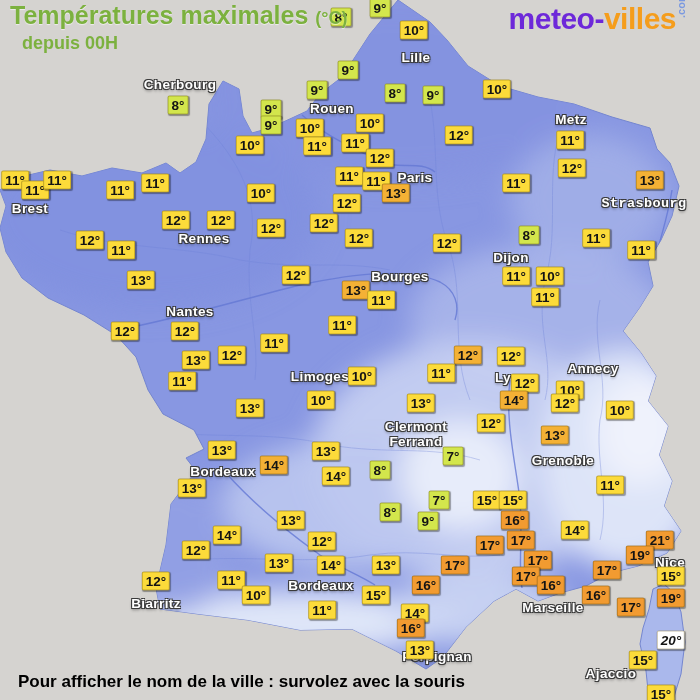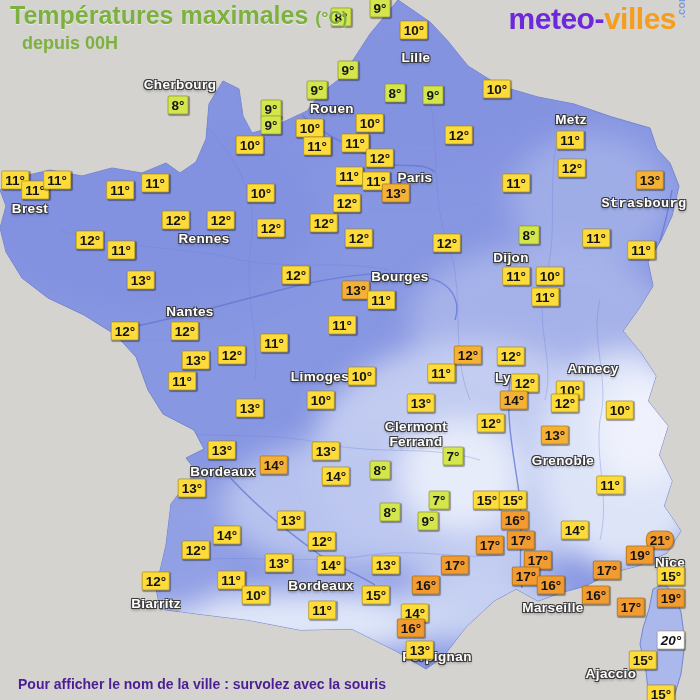--- a/index.html
+++ b/index.html
@@ -44,21 +44,21 @@
   }
   #date-badge{
     position:absolute;right:0;top:48px;z-index:5;
     background:#ffffff;border:1px solid #9a9a9a;border-right:none;
     font-family:"DejaVu Sans Mono","Liberation Mono",monospace;
     font-weight:bold;font-size:12.5px;color:#000;padding:3px 6px 3px 8px;
     letter-spacing:-.3px;white-space:nowrap;
   }
   #footer-hint{
     position:absolute;left:18px;bottom:8px;z-index:5;
-    color:#4c1d95;font-weight:bold;font-size:14px;
+    color:#000000;font-weight:bold;font-size:17px;
   }
 </style>
 </head>
 <body>
 
 <div id="stage">
 
   <svg id="map-svg" viewBox="0 0 700 700">
     <defs>
       <clipPath id="france-clip">
@@ -256,21 +256,21 @@
       <div class="temp-chip" style="left: 538px; top: 560px; background: rgb(242, 155, 49);">17°</div>
       <div class="temp-chip" style="left: 526px; top: 576px; background: rgb(242, 155, 49);">17°</div>
       <div class="temp-chip" style="left: 551px; top: 585px; background: rgb(242, 155, 49);">16°</div>
       <div class="temp-chip" style="left: 455px; top: 565px; background: rgb(242, 155, 49);">17°</div>
       <div class="temp-chip" style="left: 386px; top: 565px; background: rgb(252, 219, 58);">13°</div>
       <div class="temp-chip" style="left: 376px; top: 595px; background: rgb(252, 219, 58);">15°</div>
       <div class="temp-chip" style="left: 426px; top: 585px; background: rgb(242, 155, 49);">16°</div>
       <div class="temp-chip" style="left: 415px; top: 613px; background: rgb(252, 219, 58);">14°</div>
       <div class="temp-chip" style="left: 411px; top: 628px; background: rgb(242, 155, 49);">16°</div>
       <div class="temp-chip" style="left: 420px; top: 650px; background: rgb(252, 219, 58);">13°</div>
-      <div class="temp-chip" style="left: 660px; top: 540px; background: rgb(242, 155, 49); border-radius: 8px;">21°</div>
+      <div class="temp-chip" style="left: 660px; top: 540px; background: rgb(242, 155, 49);">21°</div>
       <div class="temp-chip" style="left: 640px; top: 555px; background: rgb(242, 155, 49);">19°</div>
       <div class="temp-chip" style="left: 671px; top: 576px; background: rgb(252, 219, 58);">15°</div>
       <div class="temp-chip" style="left: 671px; top: 598px; background: rgb(242, 155, 49);">19°</div>
       <div class="temp-chip" style="left: 607px; top: 570px; background: rgb(242, 155, 49);">17°</div>
       <div class="temp-chip" style="left: 596px; top: 595px; background: rgb(242, 155, 49);">16°</div>
       <div class="temp-chip" style="left: 631px; top: 607px; background: rgb(242, 155, 49);">17°</div>
       <div class="temp-chip" style="left: 610px; top: 485px; background: rgb(252, 219, 58);">11°</div>
       <div class="temp-chip" style="left: 643px; top: 660px; background: rgb(252, 219, 58);">15°</div>
       <div class="temp-chip" style="left: 671px; top: 640px; background: #ffffff; font-style: italic;">20°</div>
       <div class="temp-chip" style="left: 661px; top: 694px; background: rgb(252, 219, 58);">15°</div>

